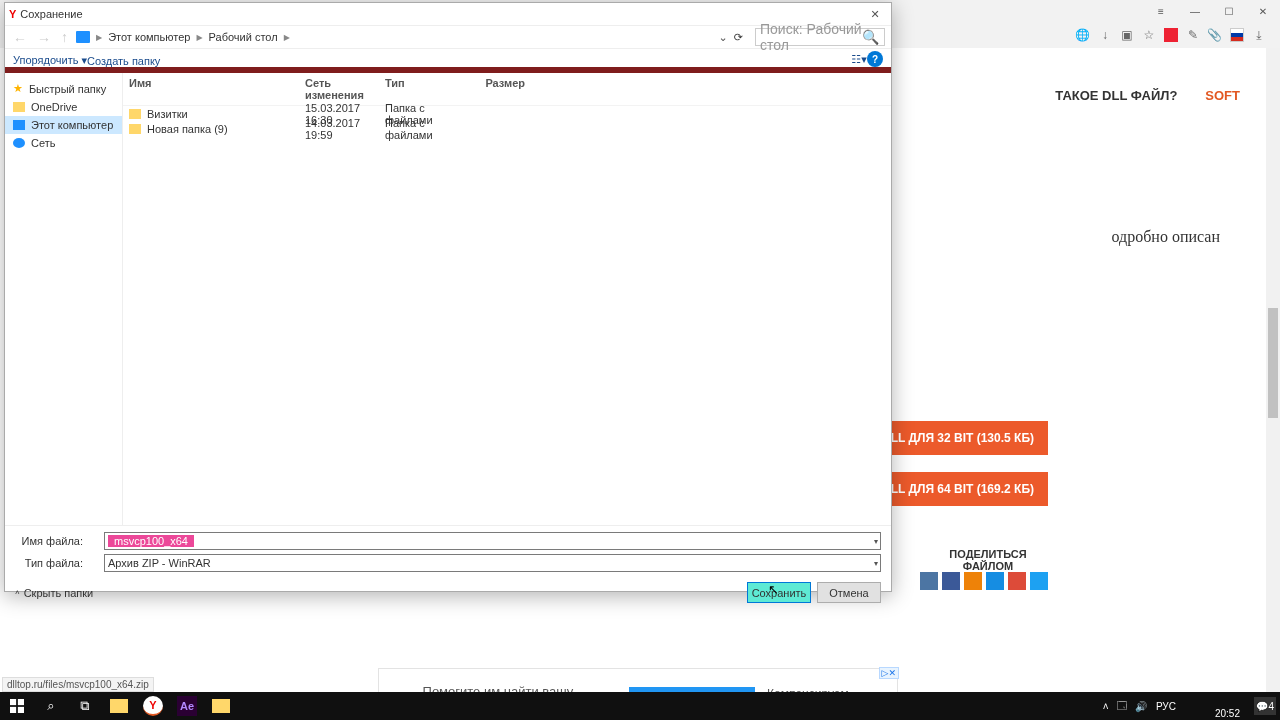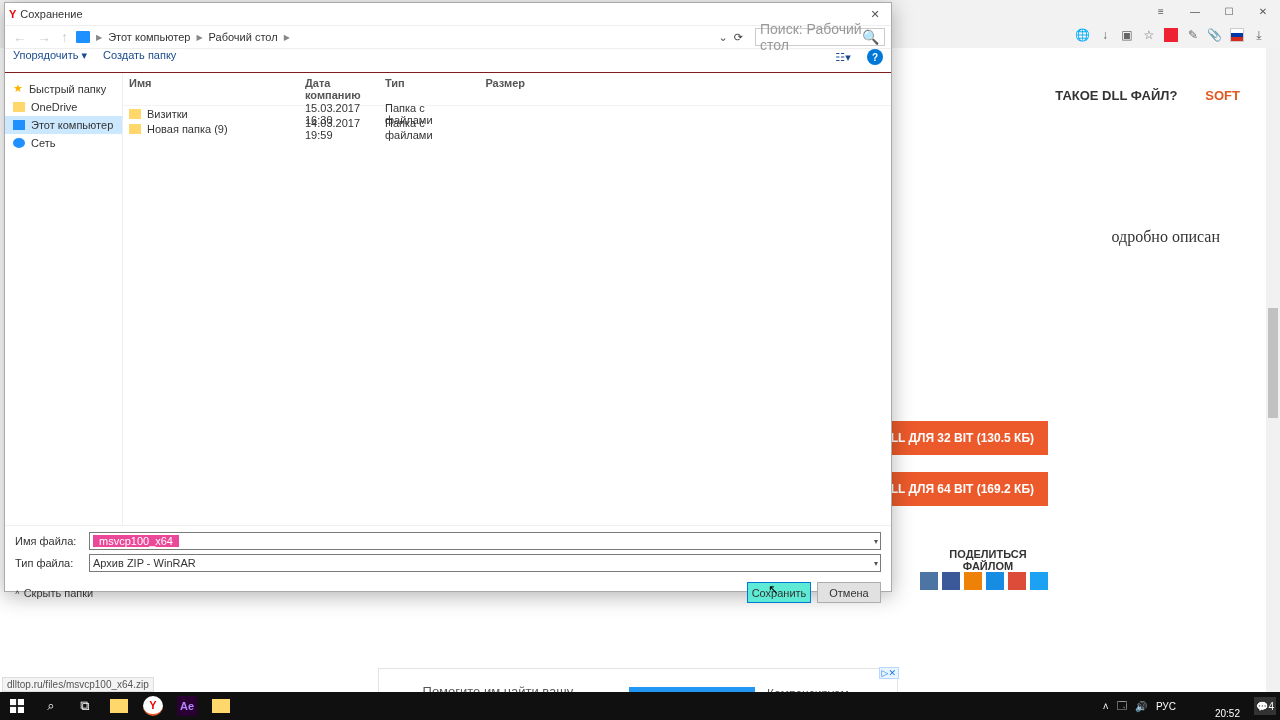--- a/index.html
+++ b/index.html
@@ -44,21 +44,21 @@
 
 .dlg-nav { height: 24px; border-top: 1px solid #eee; border-bottom: 1px solid #eee; display: flex; align-items: center; padding: 0 6px; gap: 6px; font-size: 11px; }
 .nav-arrow { color: #ccc; font-size: 14px; padding:0 2px; }
 .pc-icon { width: 14px; height: 12px; background: #1e90ff; display: inline-block; border-radius: 1px; }
 .crumb { color: #333; }
 .chev { color: #888; font-size: 8px; }
 .nav-refresh { margin-left: auto; color: #555; }
 .nav-search { width: 130px; height: 18px; border: 1px solid #ccc; margin-left: 6px; display: flex; align-items: center; padding: 0 4px; color: #999; font-size: 14px; }
 .nav-search .mag { margin-left: auto; color: #555; }
 
-.dlg-toolbar { height: 24px; display: flex; align-items: flex-start; padding: 0 8px; gap: 16px; border-bottom: 1px solid #7f1d1d; font-size: 11px; color: #1a4b8c; }
+.dlg-toolbar { height: 24px; display: flex; align-items: flex-end; padding: 0 8px; border-bottom: 6px solid #7f1d1d; font-size: 11px; color: #1a4b8c; }
 .dlg-toolbar .spacer { flex: 1; }
 .view-ico, .help-ico { width: 16px; height: 16px; display: inline-flex; align-items: center; justify-content: center; }
 .help-ico { background: #0078d7; color: #fff; border-radius: 50%; font-size: 10px; font-weight: 600; }
 
 .dlg-body { display: flex; height: 452px; }
 .dlg-sidebar { width: 118px; border-right: 1px solid #eee; padding: 6px 0; }
 .side-item { display: flex; align-items: center; gap: 6px; padding: 3px 8px; font-size: 11px; }
 .side-item.sel { background: #cce8ff; }
 .star-ico { color: #ffb400; font-size: 11px; }
 .fold-ico { width: 12px; height: 10px; background: #ffd76a; display:inline-block; }
@@ -68,21 +68,21 @@
 .file-list { flex: 1; font-size: 11px; }
 .fl-header { display: flex; padding: 4px 6px; color: #555; border-bottom: 1px solid #f3f3f3; font-weight: bold; }
 .fl-header span { cursor: default; }
 .col-name { width: 176px; } .col-date { width: 80px; } .col-type { width: 80px; } .col-size { width: 60px; text-align: right; }
 .fl-row { display: flex; padding: 2px 6px; align-items: center; height: 15px;}
 .fl-row .icon { width: 14px; margin-right: 4px; display: inline-flex; }
 .rar-ico { width: 12px; height: 14px; background: linear-gradient(to bottom,#7b1fa2 40%,#fff 40%,#fff 60%,#4caf50 60%); display:inline-block; }
 
 .dlg-footer { border-top: 1px solid #eee; padding: 6px 10px; }
 .form-row { display: flex; align-items: center; margin-bottom: 4px; }
-.form-row label { width: 68px; text-align: left; font-size: 11px; margin-right: 6px; }
+.form-row label { width: 68px; text-align: right; font-size: 11px; margin-right: 21px; }
 .form-row .field { flex: 1; height: 18px; border: 1px solid #7a7a7a; background: #fff; font-size: 11px; padding: 0 3px; display: flex; align-items: center; position:relative; }
 .field .sel-text { background: #ec4899; color: #fff; padding: 0 6px; }
 .field .dd { position:absolute; right:2px; color:#555; font-size:8px; }
 .dlg-buttons { display: flex; align-items: center; padding-top: 6px; }
 .hide-folders { font-size: 11px; color: #333; display: flex; align-items: center; gap: 4px; }
 .hide-folders .chev-up { font-size: 8px; }
 .dlg-buttons .spacer { flex: 1; }
 .btn { min-width: 64px; height: 21px; border: 1px solid #adadad; background: #e1e1e1; font-size: 11px; margin-left: 6px; display:inline-flex; align-items:center; justify-content:center; }
 .btn.primary { border: 1px solid #0078d7; background: #5eead4; }
 
@@ -218,21 +218,21 @@
       </div>
       <div class="side-item">
         <span class="net-ico"></span>
         <span>Сеть</span>
       </div>
     </div>
 
     <div class="file-list">
       <div class="fl-header">
         <span class="col-name">Имя</span>
-        <span class="col-date">Дата компанию</span>
+        <span class="col-date">Сеть изменения</span>
         <span class="col-type">Тип</span>
         <span class="col-size">Размер</span>
       </div>
       <div id="file-rows">
           <div class="fl-row">
             <span class="icon">
               <span class="fold-ico"></span>
             </span>
             <span class="col-name" style="width:158px">Визитки</span>
             <span class="col-date">15.03.2017 16:30</span>

